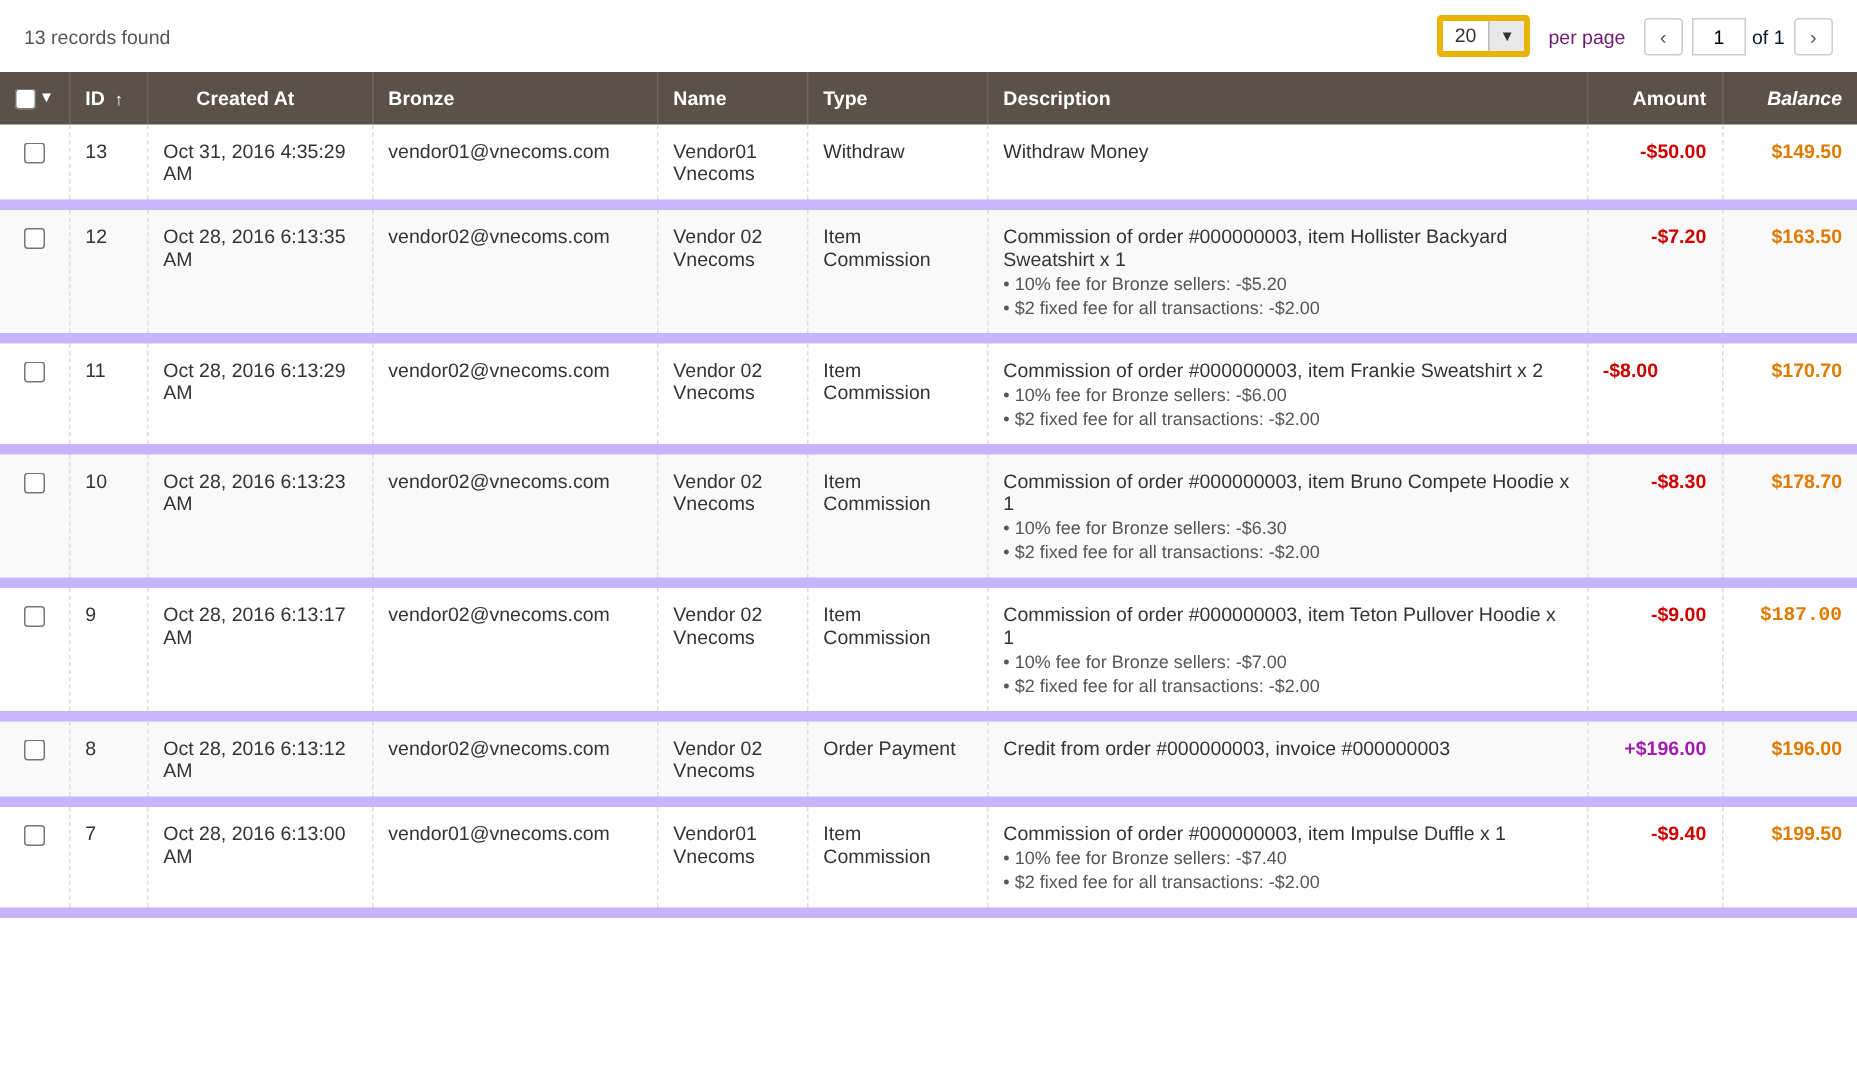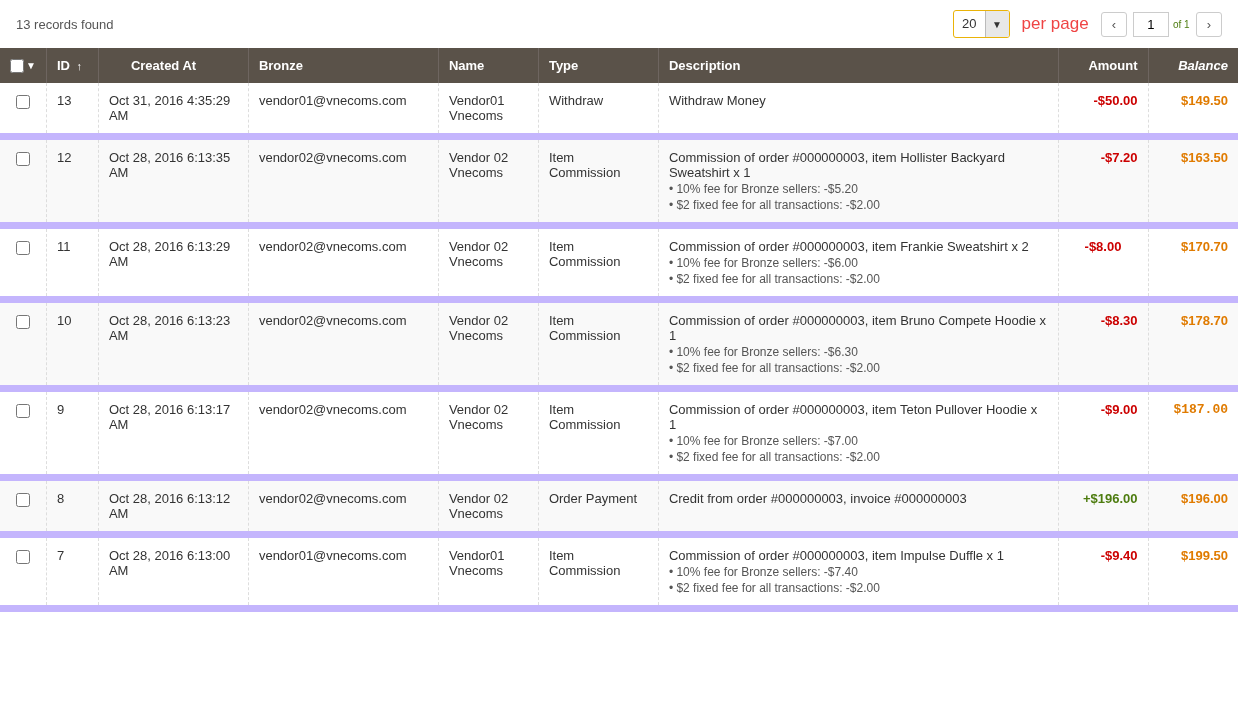--- a/index.html
+++ b/index.html
@@ -13,21 +13,21 @@
     }
 
     .records-found { font-size: 13px; color: #555; }
 
     .pagination-controls {
       display: flex;
       align-items: center;
       gap: 6px;
     }
 
-    .per-page-label { font-size: 17px; color: #ef4444; margin: 0 6px; }
+    .per-page-label { font-size: 13px; color: #701a75; margin: 0 6px; }
 
     .page-nav-btn {
       border: 1px solid #ccc;
       background: #fff;
       padding: 4px 10px;
       cursor: pointer;
       border-radius: 3px;
       font-size: 13px;
       color: #555;
     }
@@ -39,21 +39,21 @@
     }
 
     .page-input {
       border: 1px solid #ccc;
       padding: 4px 6px;
       width: 36px;
       text-align: center;
       font-size: 13px;
     }
 
-    .of-pages { font-size: 10px; color: #4d7c0f; }
+    .of-pages { font-size: 13px; color: #0f172a; }
 
     table {
       width: 100%;
       border-collapse: collapse;
     }
 
     thead tr {
       background: #5a5249;
       color: #fff;
     }
@@ -88,30 +88,30 @@
       vertical-align: top;
       font-size: 13px;
       border-right: 1px dashed #ddd;
     }
 
     tbody td:last-child { border-right: none; }
 
     .td-checkbox { text-align: center; padding-top: 12px; }
 
     .amount-negative { color: #cc0000; font-weight: bold; }
-    .amount-positive { color: #4d7c0f; font-weight: bold; }
+    .amount-positive { color: #a21caf; font-weight: bold; }
     .balance-value { color: #e07b00; font-weight: bold; }
 
     .desc-bullet { display: block; font-size: 12px; color: #555; margin-top: 2px; }
     input[type="checkbox"] { cursor: pointer; width: 14px; height: 14px; }
 
     .dropdown-wrapper {
       display: flex;
       align-items: center;
-      border: 1px solid #eab308;
+      border: 4px solid #eab308;
       border-radius: 3px;
       overflow: hidden;
       height: 28px;
     }
 
     .dropdown-val {
       padding: 0 8px;
       font-size: 13px;
       line-height: 28px;
     }
@@ -208,21 +208,21 @@
         <td style="text-align: right; white-space: nowrap;"><span class="balance-value">$163.50</span></td>
       </tr>
       <tr>
         <td class="td-checkbox"><input type="checkbox" style=""></td>
         <td>11</td>
         <td>Oct 28, 2016 6:13:29 AM</td>
         <td>vendor02@vnecoms.com</td>
         <td>Vendor 02 Vnecoms</td>
         <td>Item Commission</td>
         <td><span>Commission of order #000000003, item Frankie Sweatshirt x 2</span><span class="desc-bullet">• 10% fee for Bronze sellers: -$6.00</span><span class="desc-bullet">• $2 fixed fee for all transactions: -$2.00</span></td>
-        <td style="text-align: center; white-space: nowrap;"><span class="amount-negative">-$8.00</span></td>
+        <td style="text-align: left; white-space: nowrap;"><span class="amount-negative">-$8.00</span></td>
         <td style="text-align: right; white-space: nowrap;"><span class="balance-value">$170.70</span></td>
       </tr>
       <tr>
         <td class="td-checkbox"><input type="checkbox" style=""></td>
         <td>10</td>
         <td>Oct 28, 2016 6:13:23 AM</td>
         <td>vendor02@vnecoms.com</td>
         <td>Vendor 02 Vnecoms</td>
         <td>Item Commission</td>
         <td><span>Commission of order #000000003, item Bruno Compete Hoodie x 1</span><span class="desc-bullet">• 10% fee for Bronze sellers: -$6.30</span><span class="desc-bullet">• $2 fixed fee for all transactions: -$2.00</span></td>

